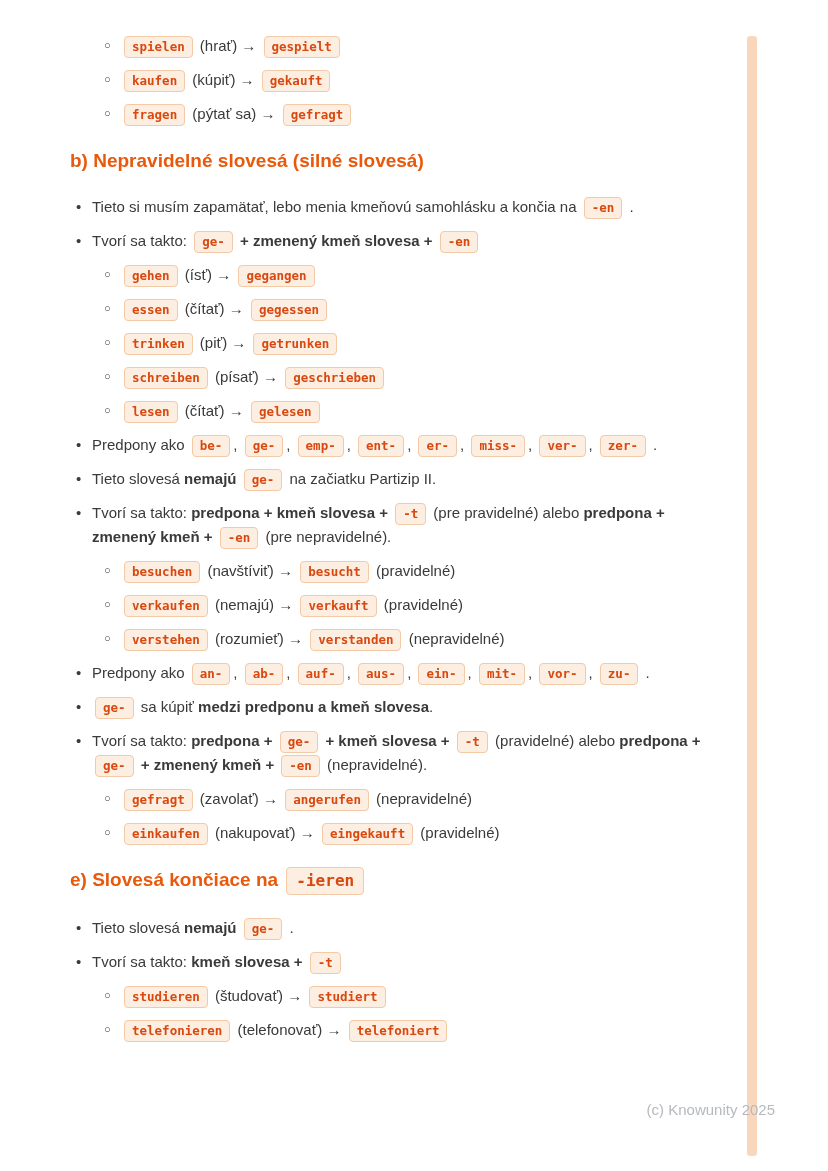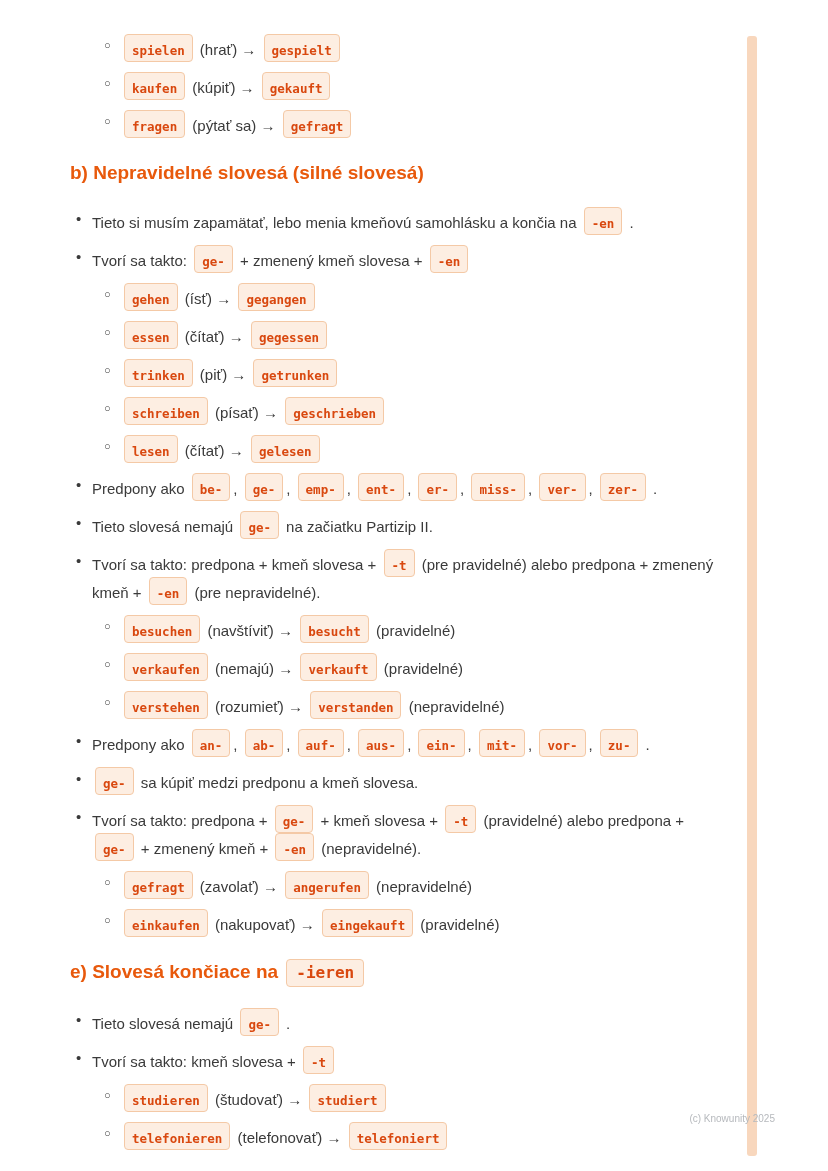--- a/index.html
+++ b/index.html
@@ -32,33 +32,33 @@
   .bullet{flex:none;color:var(--body);}
   .level1{margin-left:6px;}
   .level1 .bullet{width:16px;font-size:15px;}
   .level2{margin-left:34px;}
   .level2 .bullet{width:17px;font-size:11px;line-height:23px;}
   .line{flex:1;min-width:0;}
   .code{
     font-family:"DejaVu Sans Mono","Liberation Mono",monospace;
     font-size:12.5px;font-weight:bold;color:var(--code-text);
     background:var(--code-bg);border:1px solid var(--code-border);
-    border-radius:4px;padding:8px 7px 3px;margin:0 3px;
+    border-radius:4px;padding:2px 7px 3px;margin:0 3px;
     display:inline-block;line-height:15px;white-space:nowrap;
     vertical-align:baseline;
   }
   h2{
     color:var(--heading);font-size:19px;line-height:26px;font-weight:700;
     margin:22px 0 21px 0;
   }
   h2 .code{font-size:16px;line-height:19px;padding:3px 9px 4px;text-align:right;}
-  strong{font-weight:400;color:var(--body);}
+  strong{font-weight:700;color:var(--body);}
   .copyright{
     position:absolute;top:1101px;right:53px;
-    font-size:10px;color:#b6b9bd;margin-top:12px;
+    font-size:15px;color:#b6b9bd;
   }
 </style>
 </head>
 <body>
 
 <div class="page">
   <div class="stripe"></div>
   <main class="content" id="content">
       <div class="item level2">
         <span class="bullet">○</span>

